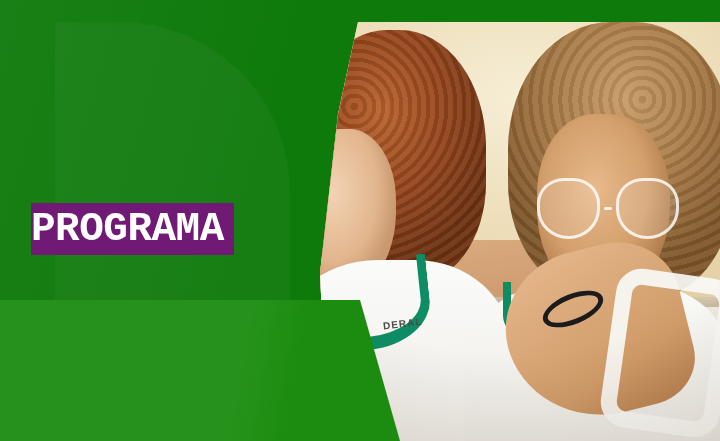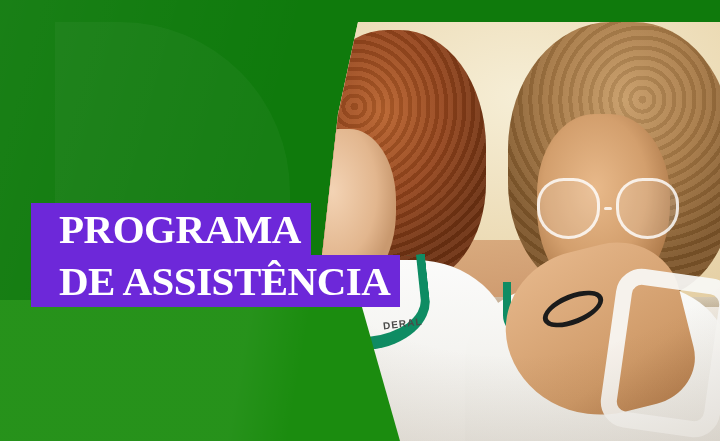--- a/index.html
+++ b/index.html
@@ -315,29 +315,29 @@
     position: absolute;
     left: 31px;
     top: 203px;
     z-index: 3;
     display: flex;
     flex-direction: column;
     align-items: flex-start;
   }
   .hl-line {
     display: inline-block;
-    background: #6d28d9;
+    background: #701a75;
     color: #ffffff;
     font-weight: 700;
     font-size: 41px;
     line-height: 50px;
     letter-spacing: -0.5px;
-    padding: 1px 10px 1px 28px;
+    padding: 1px 10px 1px 0;
     white-space: nowrap;
-    font-family: Liberation Serif, serif;
+    font-family: Liberation Mono, monospace;
   }
 </style>
 </head>
 <body>
 
 <div class="banner">
 
   <div class="green-base"></div>
   <div class="green-sheen"></div>
   <div class="green-arc"></div>
@@ -391,16 +391,15 @@
       <div class="white-obj"></div>
       <div class="soft-shade"></div>
     </div>
   </div>
 
   <div class="green-wedge"></div>
   <div class="green-wedge-sheen"></div>
 
   <div class="headline">
     <span class="hl-line">PROGRAMA</span>
-    <span class="hl-line">DE ASSISTÊNCIA</span>
   </div>
 
 </div>
 
 </body></html>

